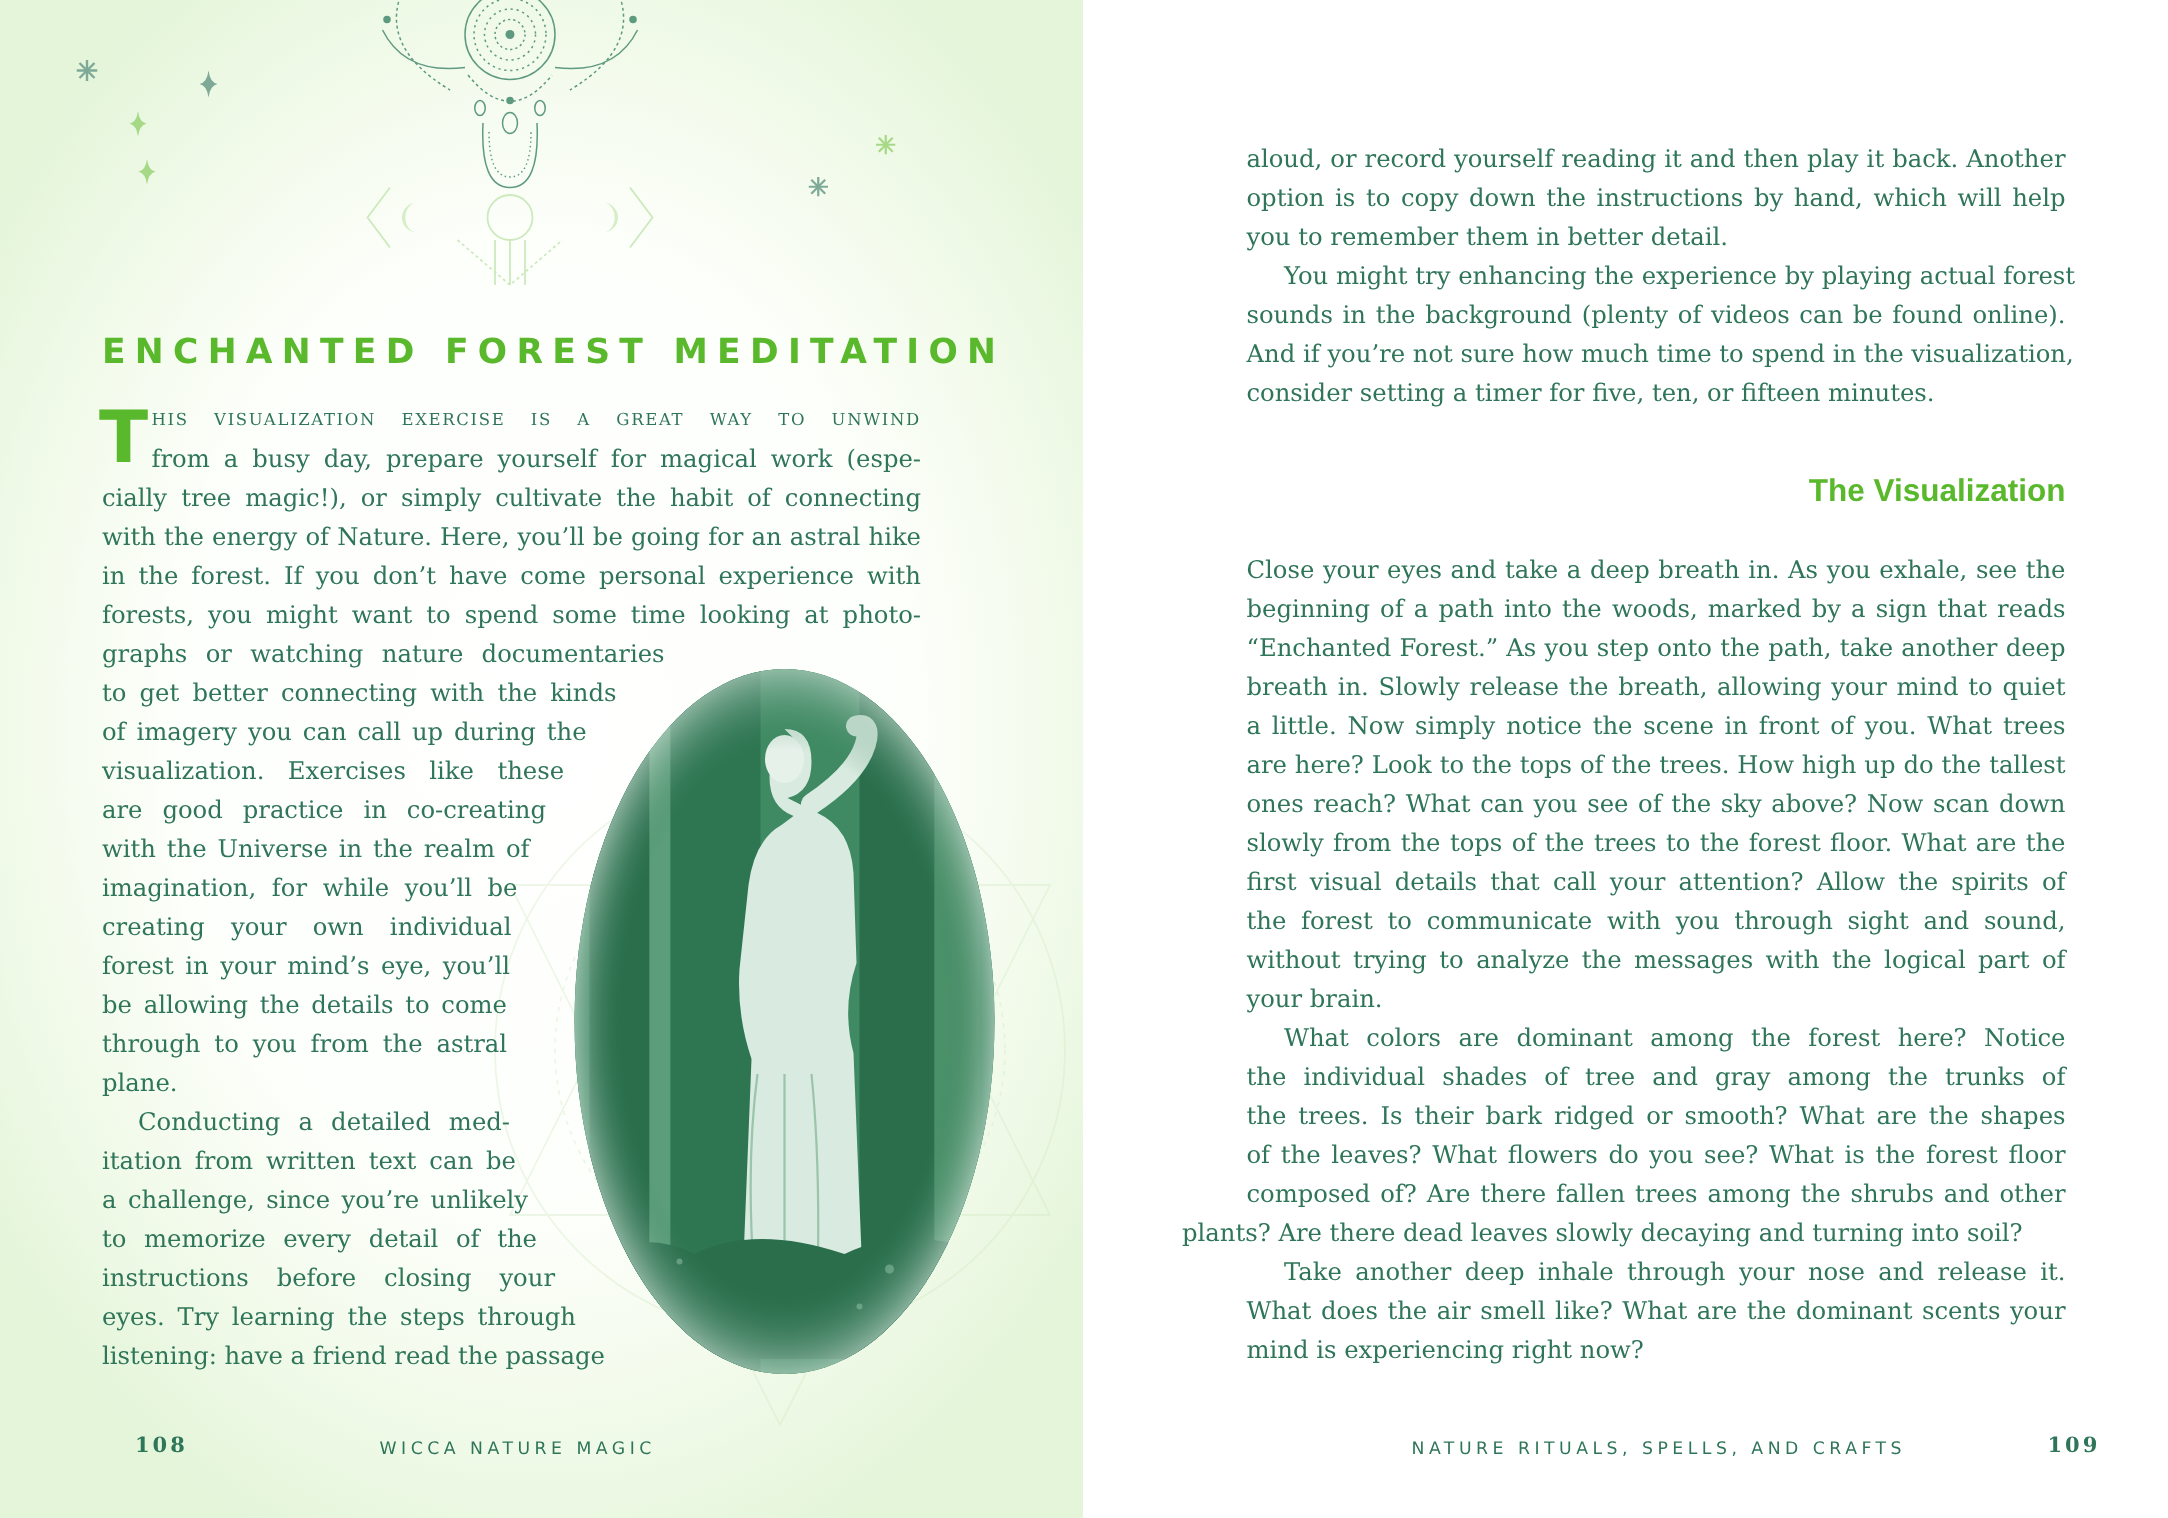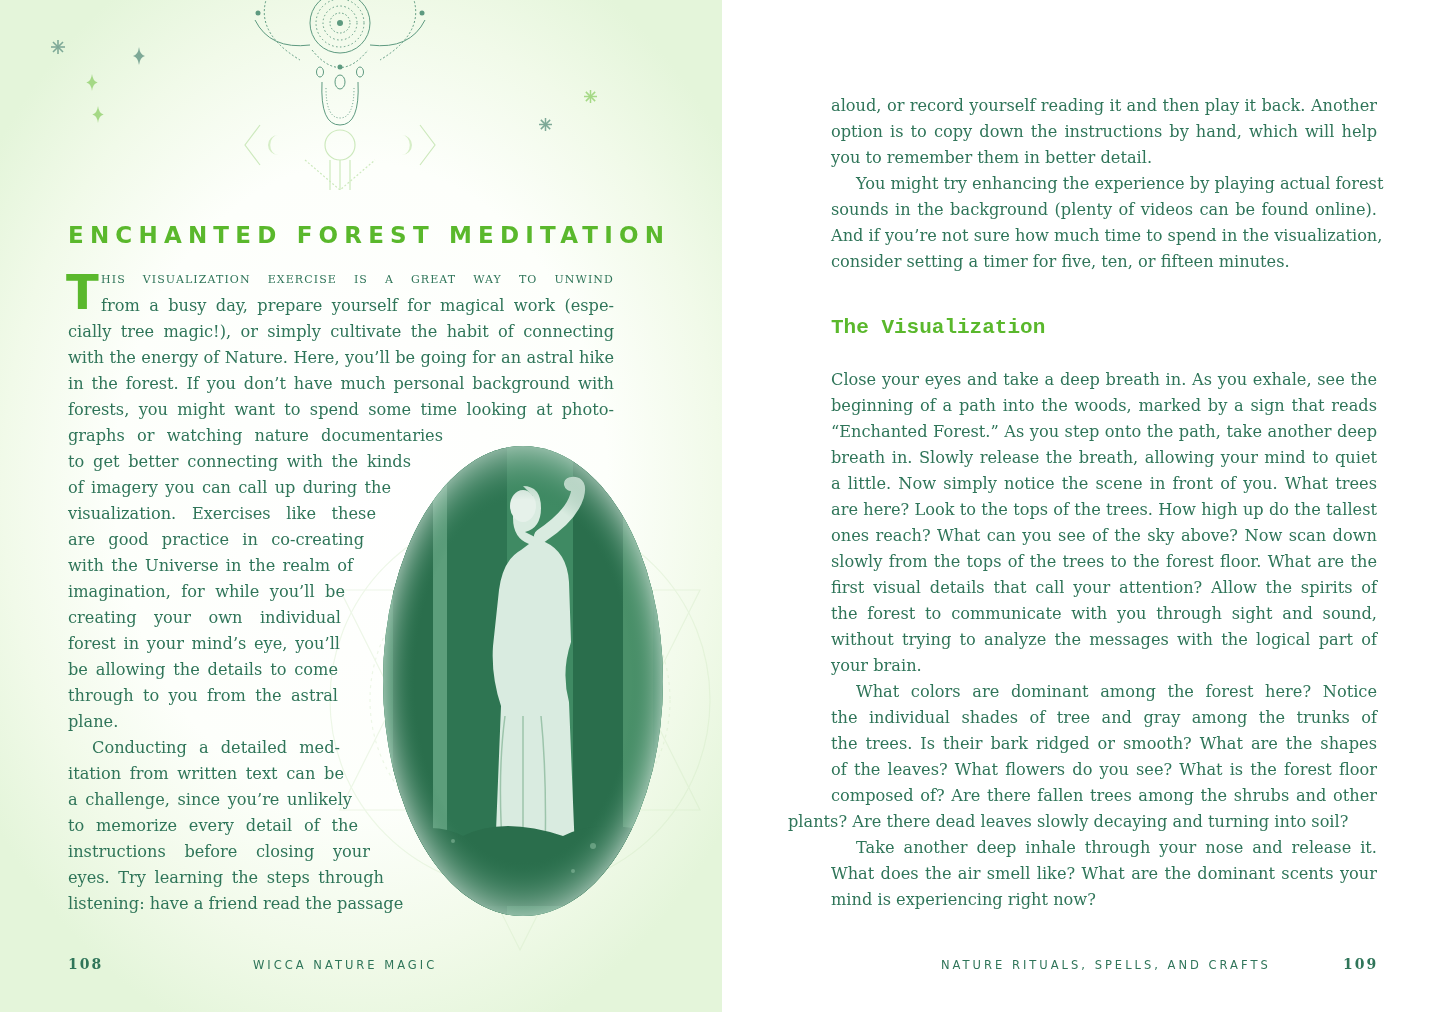--- a/index.html
+++ b/index.html
@@ -22,25 +22,25 @@
   .body-text { font-size:16.2px; line-height:26.1px; color:#2f7559; }
   .line { position:absolute; white-space:nowrap;text-align:center; }
   .justify { text-align:justify; text-align-last:justify; }
 
   .drop-cap { position:absolute; left:66px; top:268px; font-family:"DejaVu Sans", "Liberation Sans", sans-serif;
      font-weight:bold; font-size:48px; line-height:48px; color:#5ab82c; }
   .smallcaps { font-variant:small-caps; letter-spacing:1.1px; font-size:11px; }
 
   .illustration { position:absolute; left:383px; top:446px; width:280px; height:470px; border-radius:50%;
      overflow:hidden; background:#2e7b55; }
-  .section-head { position:absolute; left:831px; width:546px; top:316px; text-align:left;
-     font-family:Liberation Mono, monospace; font-weight:bold; font-size:21px; color:#5ab82c; margin:0; }
+  .section-head { position:absolute; left:831px; width:546px; top:316px; text-align:right;
+     font-family:Liberation Sans, sans-serif; font-weight:bold; font-size:21px; color:#5ab82c; margin:0; }
 
   .folio { position:absolute; top:956px; font-family:"DejaVu Serif", "Liberation Serif", serif; font-weight:bold;
-     font-size:14px; letter-spacing:2px; color:#2f7559; }
+     font-size:14px; letter-spacing:2px; color:#2f7559;margin-left:22px; }
   .running-head { position:absolute; top:958px; font-family:"DejaVu Sans", "Liberation Sans", sans-serif;
      font-size:11.5px; letter-spacing:3px; color:#2f7559; }
   .bg-geom { position:absolute; left:300px; top:410px; width:420px; height:560px; opacity:0.35; }
 </style>
 </head>
 <body>
 
 <div class="page page-left">
 
   <svg class="ornament" viewBox="0 0 200 190">
@@ -121,21 +121,21 @@
 
   <h1 class="chapter-title">ENCHANTED FOREST MEDITATION</h1>
 
   <div class="drop-cap">T</div>
 
   <div class="body-text">
     <div class="line justify smallcaps" style="left:101px;width:513px;top:267px">HIS VISUALIZATION EXERCISE IS A GREAT WAY TO UNWIND</div>
     <div class="line justify" style="left:101px;width:513px;top:293px">from a busy day, prepare yourself for magical work (espe-</div>
     <div class="line justify" style="left:68px;width:546px;top:319px">cially tree magic!), or simply cultivate the habit of connecting</div>
     <div class="line justify" style="left:68px;width:546px;top:345px">with the energy of Nature. Here, you’ll be going for an astral hike</div>
-    <div class="line justify" style="left:68px;width:546px;top:371px">in the forest. If you don’t have much personal background with</div>
+    <div class="line justify" style="left:68px;width:546px;top:371px">in the forest. If you don’t have come personal experience with</div>
     <div class="line justify" style="left:68px;width:546px;top:397px">forests, you might want to spend some time looking at photo-</div>
     <div class="line justify" style="left:68px;width:375px;top:423px">graphs or watching nature documentaries</div>
     <div class="line justify" style="left:68px;width:343px;top:449px">to get better connecting with the kinds</div>
     <div class="line justify" style="left:68px;width:323px;top:475px">of imagery you can call up during the</div>
     <div class="line justify" style="left:68px;width:308px;top:501px">visualization. Exercises like these</div>
     <div class="line justify" style="left:68px;width:296px;top:527px">are good practice in co-creating</div>
     <div class="line justify" style="left:68px;width:285px;top:553px">with the Universe in the realm of</div>
     <div class="line justify" style="left:68px;width:277px;top:579px">imagination, for while you’ll be</div>
     <div class="line justify" style="left:68px;width:273px;top:605px">creating your own individual</div>
     <div class="line justify" style="left:68px;width:272px;top:631px">forest in your mind’s eye, you’ll</div>

